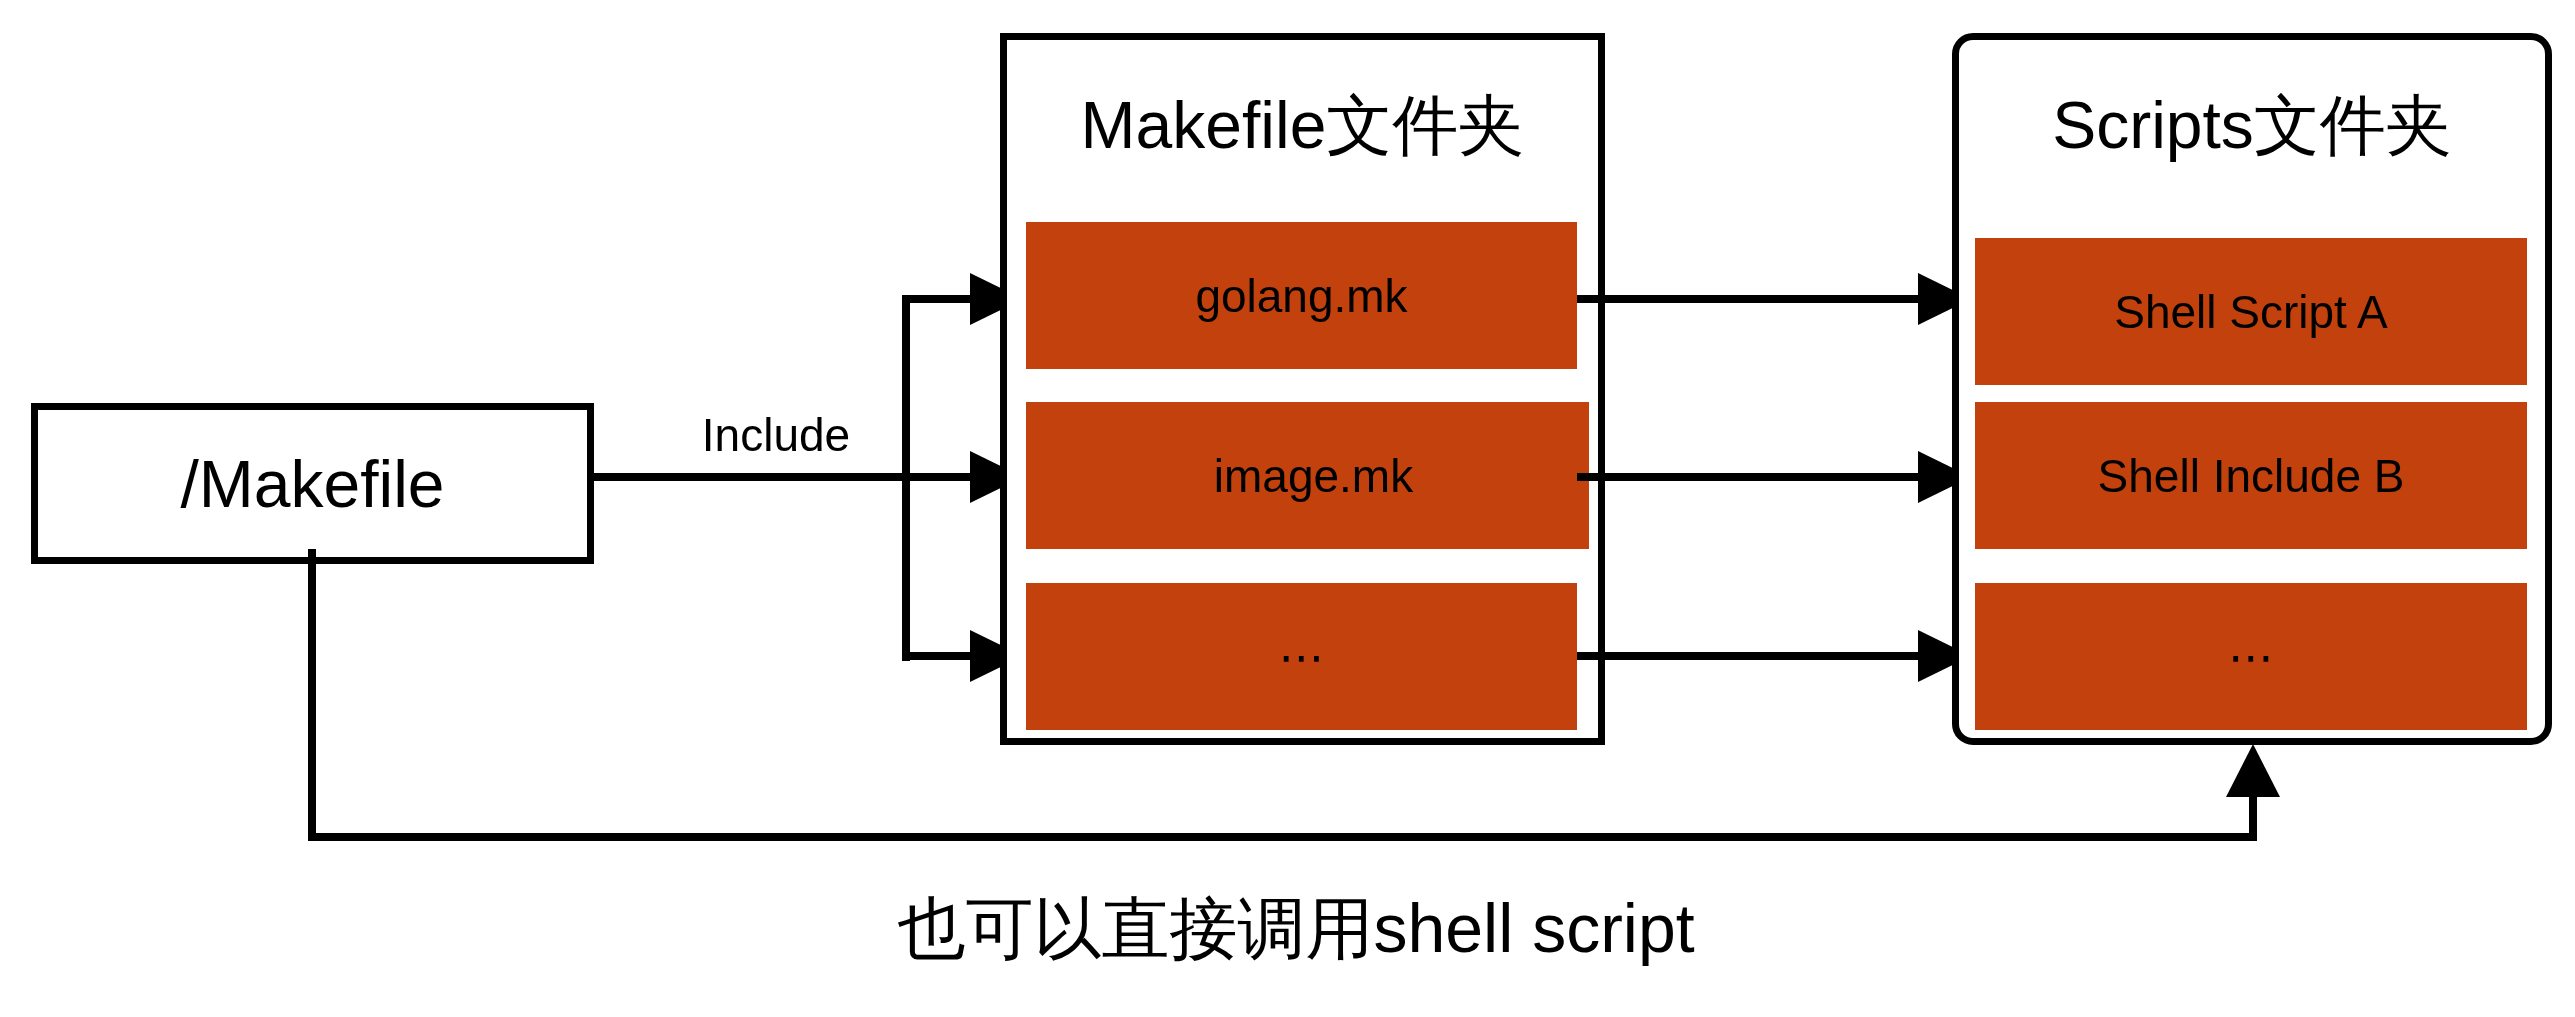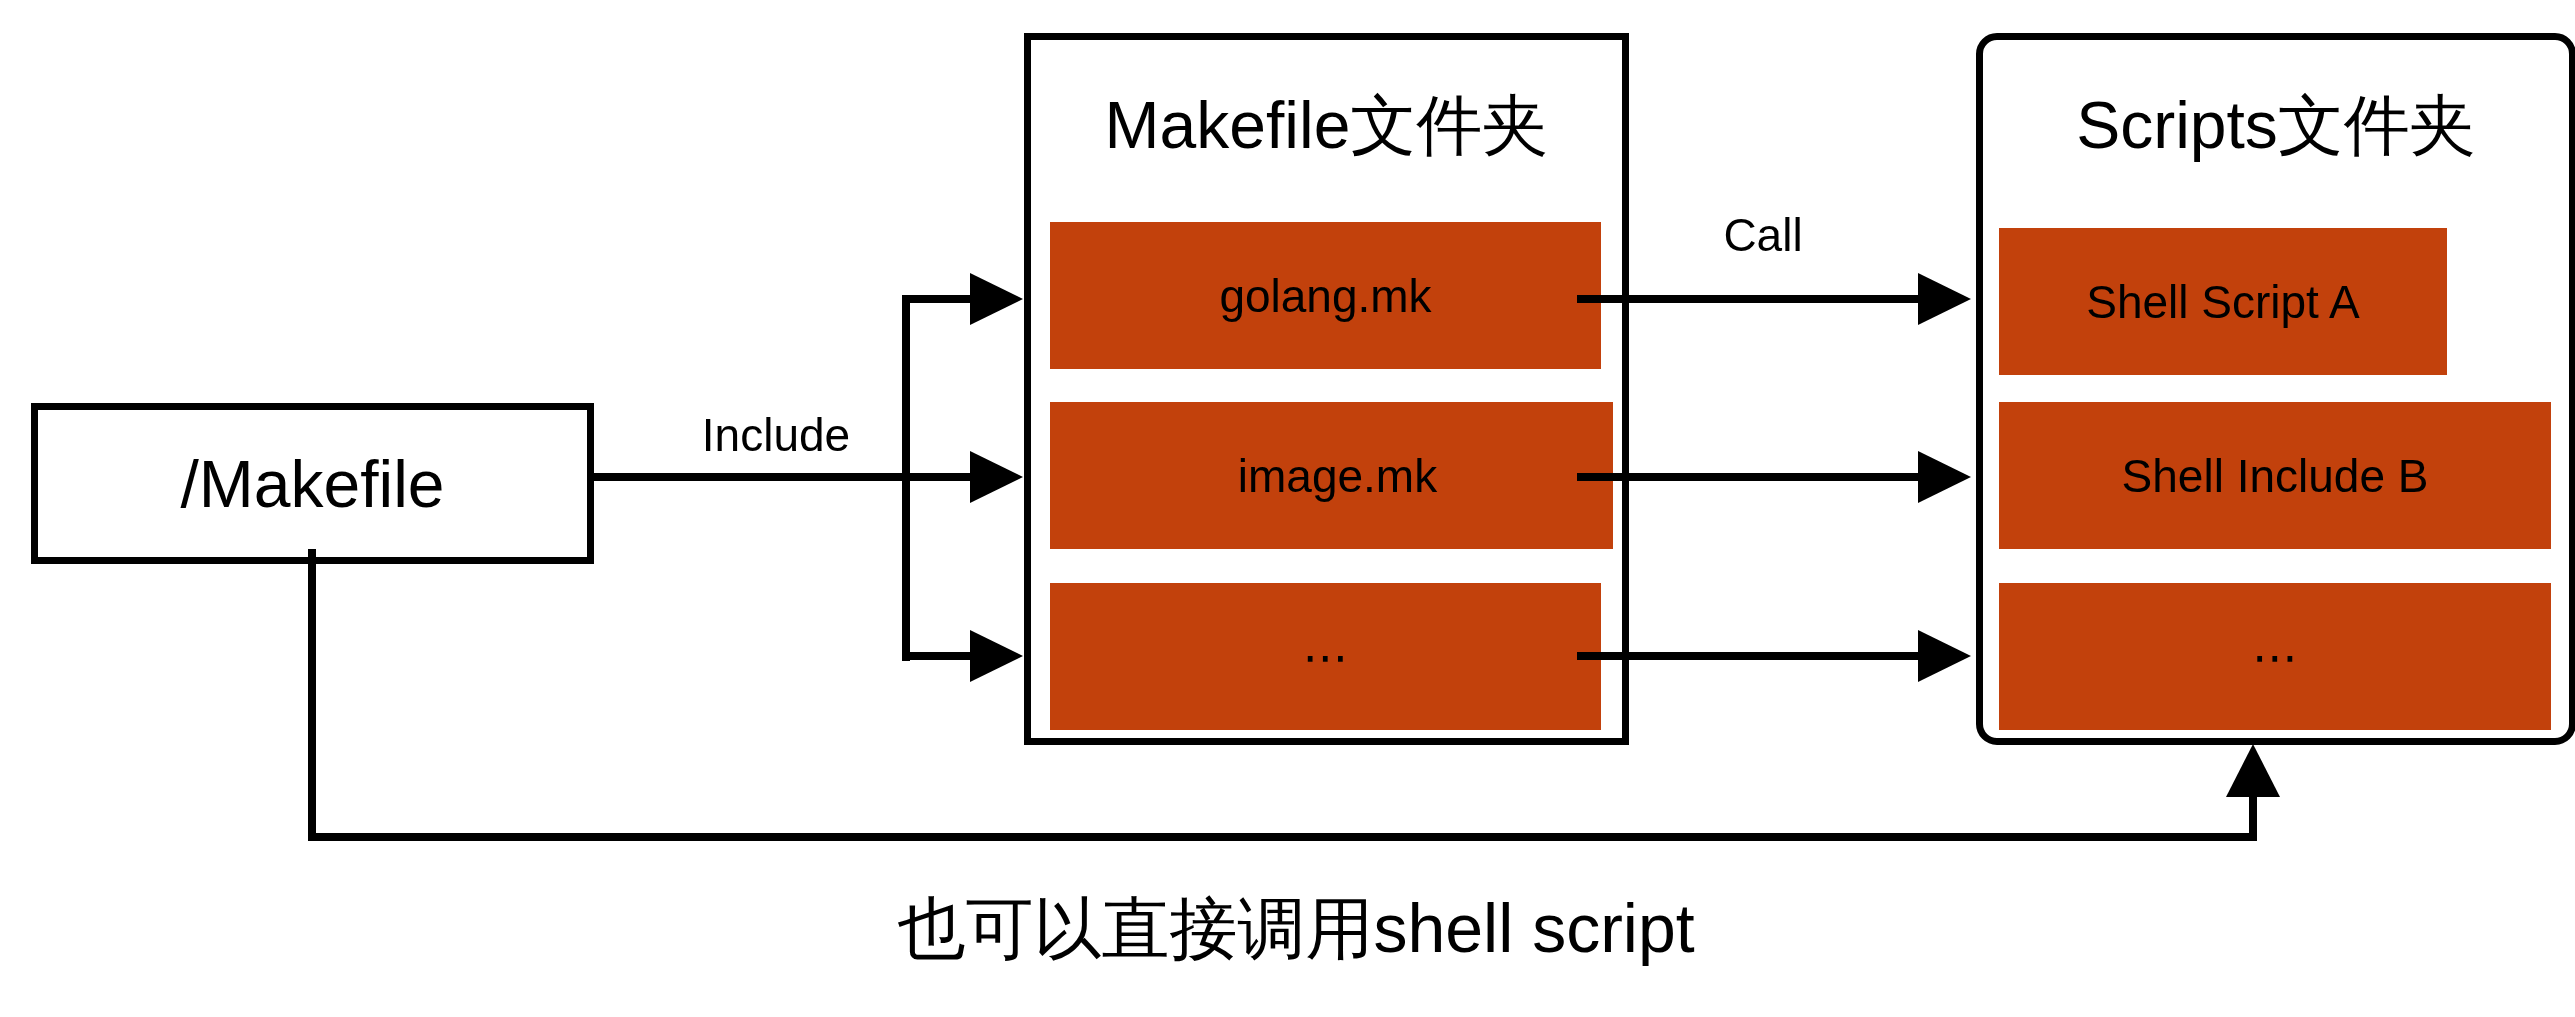--- a/index.html
+++ b/index.html
@@ -19,21 +19,20 @@
     background: #ffffff;
     display: flex;
     align-items: center;
     justify-content: center;
   }
   .folder-box {
     position: absolute;
     box-sizing: border-box;
     border: 7px solid #000000;
     background: #ffffff;
-    margin-left: 24px;
   }
   .folder-title {
     position: absolute;
     left: 0;
     right: 0;
     top: 35px;
     height: 100px;
     line-height: 100px;
     text-align: center;
     font-size: 66px;
@@ -106,29 +105,28 @@
   <div class="folder-box" style="left:1000px; top:33px; width:605px; height:712px;">
     <div class="folder-title">Makefile文件夹</div>
     <div class="folder-item" style="left:19px; top:182px; width:551px;">golang.mk</div>
     <div class="folder-item" style="left:19px; top:362px; width:551px;padding-left:12px;">image.mk</div>
     <div class="folder-item" style="left:19px; top:543px; width:551px;">⋯</div>
   </div>
 
   <div class="hline" style="left:1577px; top:295px; width:358px; height:8px;"></div>
   <div class="hline" style="left:1577px; top:473px; width:358px; height:8px;"></div>
   <div class="hline" style="left:1577px; top:652px; width:358px; height:8px;"></div>
-  <div class="edge-label" style="left:1583px; top:205px;">Call</div>
 
   <div class="arrow-right" style="left:1918px; top:273px;"></div>
   <div class="arrow-right" style="left:1918px; top:451px;"></div>
   <div class="arrow-right" style="left:1918px; top:630px;"></div>
 
   <div class="folder-box" style="left:1952px; top:33px; width:600px; height:712px;border-radius:21px;">
     <div class="folder-title">Scripts文件夹</div>
-    <div class="folder-item" style="left:16px; top:188px; width:448px;">Shell Script A</div>
+    <div class="folder-item" style="left:16px; top:198px; width:552px;">Shell Script A</div>
     <div class="folder-item" style="left:16px; top:362px; width:552px;">Shell Include B</div>
     <div class="folder-item" style="left:16px; top:543px; width:552px;">⋯</div>
   </div>
 
   <div class="vline" style="left:308px; top:549px; width:8px; height:292px;"></div>
   <div class="hline" style="left:308px; top:833px; width:1949px; height:8px;"></div>
   <div class="vline" style="left:2249px; top:793px; width:8px; height:48px;"></div>
   <div class="arrow-up" style="left:2226px; top:744px;"></div>
 
   <div class="caption">也可以直接调用shell script</div>

